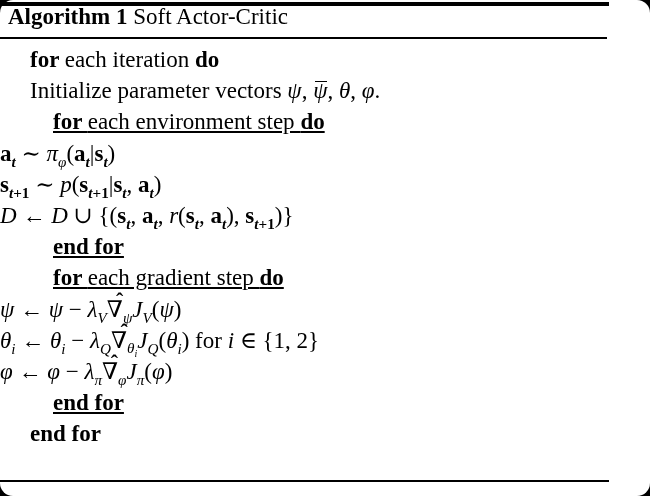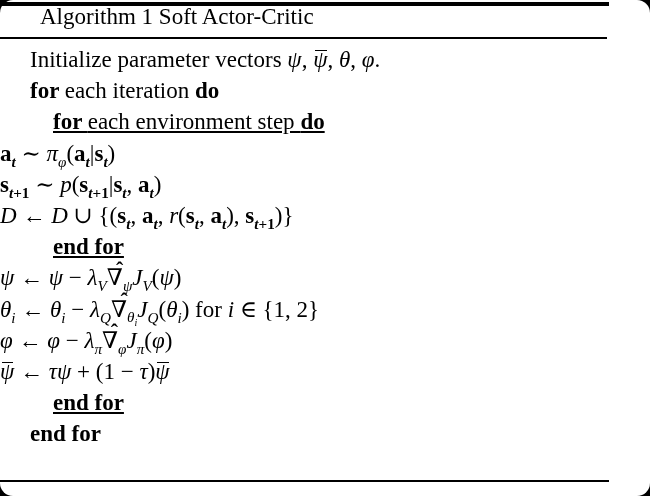--- a/index.html
+++ b/index.html
@@ -18,21 +18,21 @@
   }
   .rule { position: absolute; left: 0; background: #000; }
   .rule-top    { top: 2px;    width: 609px; height: 3.5px; }
   .rule-head   { top: 36.5px; width: 607px; height: 2px; }
   .rule-bottom { top: 480px;  width: 609px; height: 2px; }
 
   .title {
     position: absolute; top: 4px; left: 8px;
     font-size: 23px; white-space: nowrap;
   }
-  .bold { font-weight: 400; margin-left: 32px; }
+  .bold { font-weight: 700; }
 
   .algo-body {
     position: absolute; top: 44px; left: 0; width: 650px;
     font-size: 23px;
   }
   .line { height: 31.2px; line-height: 31.2px; white-space: nowrap; }
   .ind-1 { padding-left: 30px; }
   .ind-2 { padding-left: 53px; text-decoration: underline; }
   .ind-3 { }
 
@@ -59,29 +59,29 @@
 </style>
 </head>
 <body>
 
 <div class="page">
   <div class="rule rule-top"></div>
   <div class="title"><span class="bold">Algorithm 1</span><span>&nbsp;</span><span>Soft Actor-Critic</span></div>
   <div class="rule rule-head"></div>
 
   <div class="algo-body">
+      <div class="line ind-1"><span class="s-b">for </span><span class="s-rm">each iteration </span><span class="s-b">do</span></div>
       <div class="line ind-1"><span class="s-rm">Initialize parameter vectors </span><span class="s-i">ψ</span><span class="s-rm">, </span><span class="s-i bar">ψ</span><span class="s-rm">, </span><span class="s-i">θ</span><span class="s-rm">, </span><span class="s-i">φ</span><span class="s-rm">.</span></div>
-      <div class="line ind-1"><span class="s-b">for </span><span class="s-rm">each iteration </span><span class="s-b">do</span></div>
       <div class="line ind-2"><span class="s-b">for </span><span class="s-rm">each environment step </span><span class="s-b">do</span></div>
       <div class="line ind-3"><span class="s-mb">a<sub class="msub"><span class="s-i">t</span></sub></span><span class="s-rm"> ∼ </span><span class="s-i">π<sub class="msub"><span class="s-i">φ</span></sub></span><span class="s-rm">(</span><span class="s-mb">a<sub class="msub"><span class="s-i">t</span></sub></span><span class="s-rm">|</span><span class="s-mb">s<sub class="msub"><span class="s-i">t</span></sub></span><span class="s-rm">)</span></div>
       <div class="line ind-3"><span class="s-mb">s<sub class="msub"><span class="s-i">t</span><span class="s-rm">+1</span></sub></span><span class="s-rm"> ∼ </span><span class="s-i">p</span><span class="s-rm">(</span><span class="s-mb">s<sub class="msub"><span class="s-i">t</span><span class="s-rm">+1</span></sub></span><span class="s-rm">|</span><span class="s-mb">s<sub class="msub"><span class="s-i">t</span></sub></span><span class="s-rm">, </span><span class="s-mb">a<sub class="msub"><span class="s-i">t</span></sub></span><span class="s-rm">)</span></div>
       <div class="line ind-3"><span class="s-cal">D</span><span class="s-rm"> ← </span><span class="s-cal">D</span><span class="s-rm"> ∪ {(</span><span class="s-mb">s<sub class="msub"><span class="s-i">t</span></sub></span><span class="s-rm">, </span><span class="s-mb">a<sub class="msub"><span class="s-i">t</span></sub></span><span class="s-rm">, </span><span class="s-i">r</span><span class="s-rm">(</span><span class="s-mb">s<sub class="msub"><span class="s-i">t</span></sub></span><span class="s-rm">, </span><span class="s-mb">a<sub class="msub"><span class="s-i">t</span></sub></span><span class="s-rm">), </span><span class="s-mb">s<sub class="msub"><span class="s-i">t</span><span class="s-rm">+1</span></sub></span><span class="s-rm">)}</span></div>
       <div class="line ind-2"><span class="s-b">end for</span></div>
+      <div class="line ind-2"><span class="s-b">for </span><span class="s-rm">each gradient step </span><span class="s-b">do</span></div>
       <div class="line ind-3"><span class="s-i">ψ</span><span class="s-rm"> ← </span><span class="s-i">ψ</span><span class="s-rm"> − </span><span class="s-i">λ<sub class="msub"><span class="s-i">V</span></sub></span><span class="s-rm hat">∇<span class="hat-glyph">ˆ</span><sub class="msub"><span class="s-i">ψ</span></sub></span><span class="s-i">J<sub class="msub"><span class="s-i">V</span></sub></span><span class="s-rm">(</span><span class="s-i">ψ</span><span class="s-rm">)</span></div>
       <div class="line ind-3"><span class="s-i">θ<sub class="msub"><span class="s-i">i</span></sub></span><span class="s-rm"> ← </span><span class="s-i">θ<sub class="msub"><span class="s-i">i</span></sub></span><span class="s-rm"> − </span><span class="s-i">λ<sub class="msub"><span class="s-i">Q</span></sub></span><span class="s-rm hat">∇<span class="hat-glyph">ˆ</span><sub class="msub"><span class="s-i">θ<sub class="msub"><span class="s-i">i</span></sub></span></sub></span><span class="s-i">J<sub class="msub"><span class="s-i">Q</span></sub></span><span class="s-rm">(</span><span class="s-i">θ<sub class="msub"><span class="s-i">i</span></sub></span><span class="s-rm">) for </span><span class="s-i">i</span><span class="s-rm"> ∈ {1, 2}</span></div>
       <div class="line ind-3"><span class="s-i">φ</span><span class="s-rm"> ← </span><span class="s-i">φ</span><span class="s-rm"> − </span><span class="s-i">λ<sub class="msub"><span class="s-i">π</span></sub></span><span class="s-rm hat">∇<span class="hat-glyph">ˆ</span><sub class="msub"><span class="s-i">φ</span></sub></span><span class="s-i">J<sub class="msub"><span class="s-i">π</span></sub></span><span class="s-rm">(</span><span class="s-i">φ</span><span class="s-rm">)</span></div>
-      <div class="line ind-3"><span class="s-i bar">ψ</span><span class="s-rm"> ← </span><span class="s-i">τ</span><span class="s-i">ψ</span><span class="s-rm"> + (1 − </span><span class="s-i">τ</span><span class="s-rm">)</span><span class="s-i bar">ψ</span></div>
       <div class="line ind-2"><span class="s-b">end for</span></div>
       <div class="line ind-1"><span class="s-b">end for</span></div>
     </div>
 
   <div class="rule rule-bottom"></div>
 </div>
 
 </body></html>

